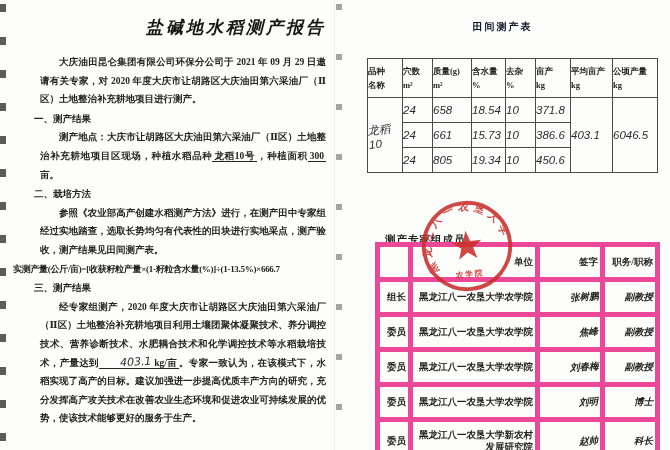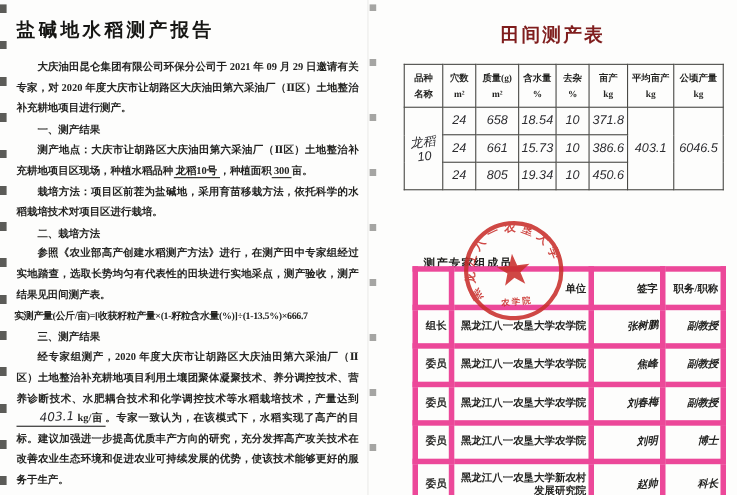--- a/index.html
+++ b/index.html
@@ -13,35 +13,35 @@
 
   
   .scan-edge{position:absolute;top:4px;bottom:4px;width:6px;pointer-events:none;}
   .scan-edge.left{left:0;opacity:.8;
     background:repeating-linear-gradient(180deg,#33332f 0 8px,transparent 8px 33px);}
   .scan-edge.mid{left:336px;opacity:.45;
     background:repeating-linear-gradient(180deg,#3a3a36 0 6px,transparent 6px 50px);}
 
   
   .report{position:absolute;left:15px;right:9px;top:16px;font-weight:bold;}
-  .report h1{font-size:17px;letter-spacing:3px;text-align:left;margin:0 0 14px 0;color:#161614;}
+  .report h1{font-size:17px;letter-spacing:3px;text-align:right;margin:0 0 14px 0;color:#161614;font-style:italic;}
   .report p{margin:0;font-size:9.5px;line-height:18.6px;text-align:justify;color:#242422;}
-  .report p.indent{text-indent:2em;}
+  .report p.indent{text-indent:2em;margin-left:25px;}
   .report p.heading{text-indent:2em;margin-top:1px;}
   .report p.formula{font-size:9px;white-space:nowrap;letter-spacing:-0.3px;margin-left:-2px;}
   .u{border-bottom:1.2px solid #242422;padding:0 2px 0.5px 2px;}
   .hw-inline{display:inline-block;font-family:"DejaVu Sans",sans-serif;font-style:italic;
      font-weight:normal;font-size:11px;color:#2c2c30;transform:rotate(-3deg);line-height:10px;}
 
   
   .ft-title{position:absolute;left:0;right:0;top:20px;margin:0;text-align:center;
-     font-size:17px;font-weight:bold;letter-spacing:2px;color:#7f1d1d;}
+     font-size:10px;font-weight:bold;letter-spacing:2px;color:#0f172a;}
   table{border-collapse:collapse;table-layout:fixed;position:absolute;}
   .ftable{left:32px;top:58px;width:290px;}
-  .ftable th,.ftable td{border:1px solid #4a4a46;padding:0;text-align:center;vertical-align:middle;overflow:hidden;}
+  .ftable th,.ftable td{border:1px solid #4a4a46;padding:0;text-align:left;vertical-align:middle;overflow:hidden;}
   .ftable th{height:38px;font-size:8.5px;font-weight:bold;line-height:14px;color:#242422;}
   .ftable td{height:24px;}
   .hw{font-family:Liberation Sans, sans-serif;font-style:italic;font-weight:normal;
       color:#2c2c30;font-size:11.5px;}
   .hw-rot{display:inline-block;transform:rotate(-7deg);}
   .exp-label{position:absolute;left:34px;top:217px;margin:16px;font-size:10.5px;
      font-weight:bold;letter-spacing:1px;color:#1d1d1b;}
   .etable{left:40px;top:242px;width:280px;}
   .etable th,.etable td{border:5px solid #ec4899;padding:0 2px;text-align:right;vertical-align:middle;}
   .etable th{height:30px;font-size:9.5px;font-weight:bold;color:#242422;}
@@ -63,21 +63,20 @@
   <div class="page page-left">
     <div class="report">
       <h1>盐碱地水稻测产报告</h1>
 
       <p class="indent">大庆油田昆仑集团有限公司环保分公司于 2021 年 09 月 29 日邀请有关专家，对 2020 年度大庆市让胡路区大庆油田第六采油厂（Ⅱ区）土地整治补充耕地项目进行测产。</p>
 
       <p class="heading">一、测产结果</p>
 
       <p class="indent"><span>测产地点：大庆市让胡路区大庆油田第六采油厂（Ⅱ区）土地整治补充耕地项目区现场，种植水稻品种</span><span class="u">龙稻10号</span><span>，种植面积</span><span class="u">300</span><span>亩。</span></p>
 
-      <p class="indent">栽培方法：项目区前茬为盐碱地，采用育苗移栽方法，依托科学的水稻栽培技术对项目区进行栽培。</p>
 
       <p class="heading">二、栽培方法</p>
 
       <p class="indent">参照《农业部高产创建水稻测产方法》进行，在测产田中专家组经过实地踏查，选取长势均匀有代表性的田块进行实地采点，测产验收，测产结果见田间测产表。</p>
 
       <p class="formula">实测产量(公斤/亩)=[收获籽粒产量×(1-籽粒含水量(%)]÷(1-13.5%)×666.7</p>
 
       <p class="heading">三、测产结果</p>
 
       <p class="indent"><span>经专家组测产，2020 年度大庆市让胡路区大庆油田第六采油厂（Ⅱ区）土地整治补充耕地项目利用土壤团聚体凝聚技术、养分调控技术、营养诊断技术、水肥耦合技术和化学调控技术等水稻栽培技术，产量达到</span><span class="u"><span class="hw-inline">403.1</span>&nbsp;<span>kg/亩</span></span><span>。专家一致认为，在该模式下，水稻实现了高产的目标。建议加强进一步提高优质丰产方向的研究，充分发挥高产攻关技术在改善农业生态环境和促进农业可持续发展的优势，使该技术能够更好的服务于生产。</span></p>

